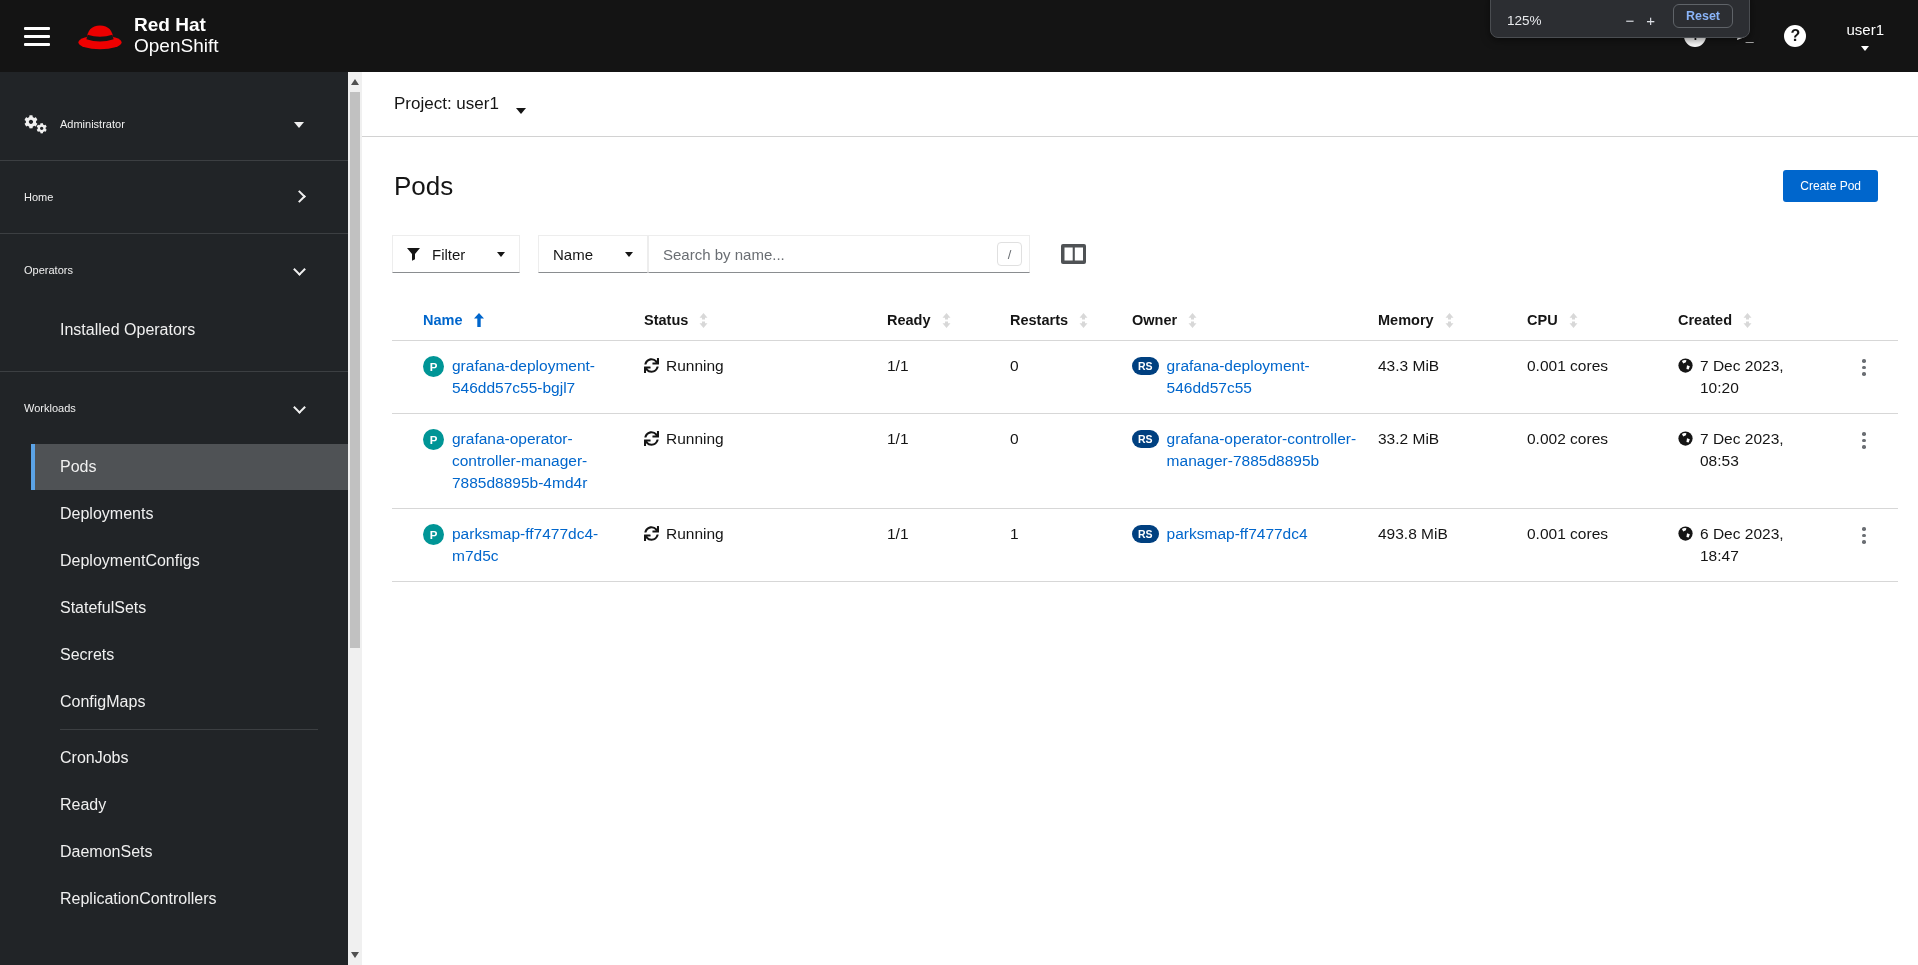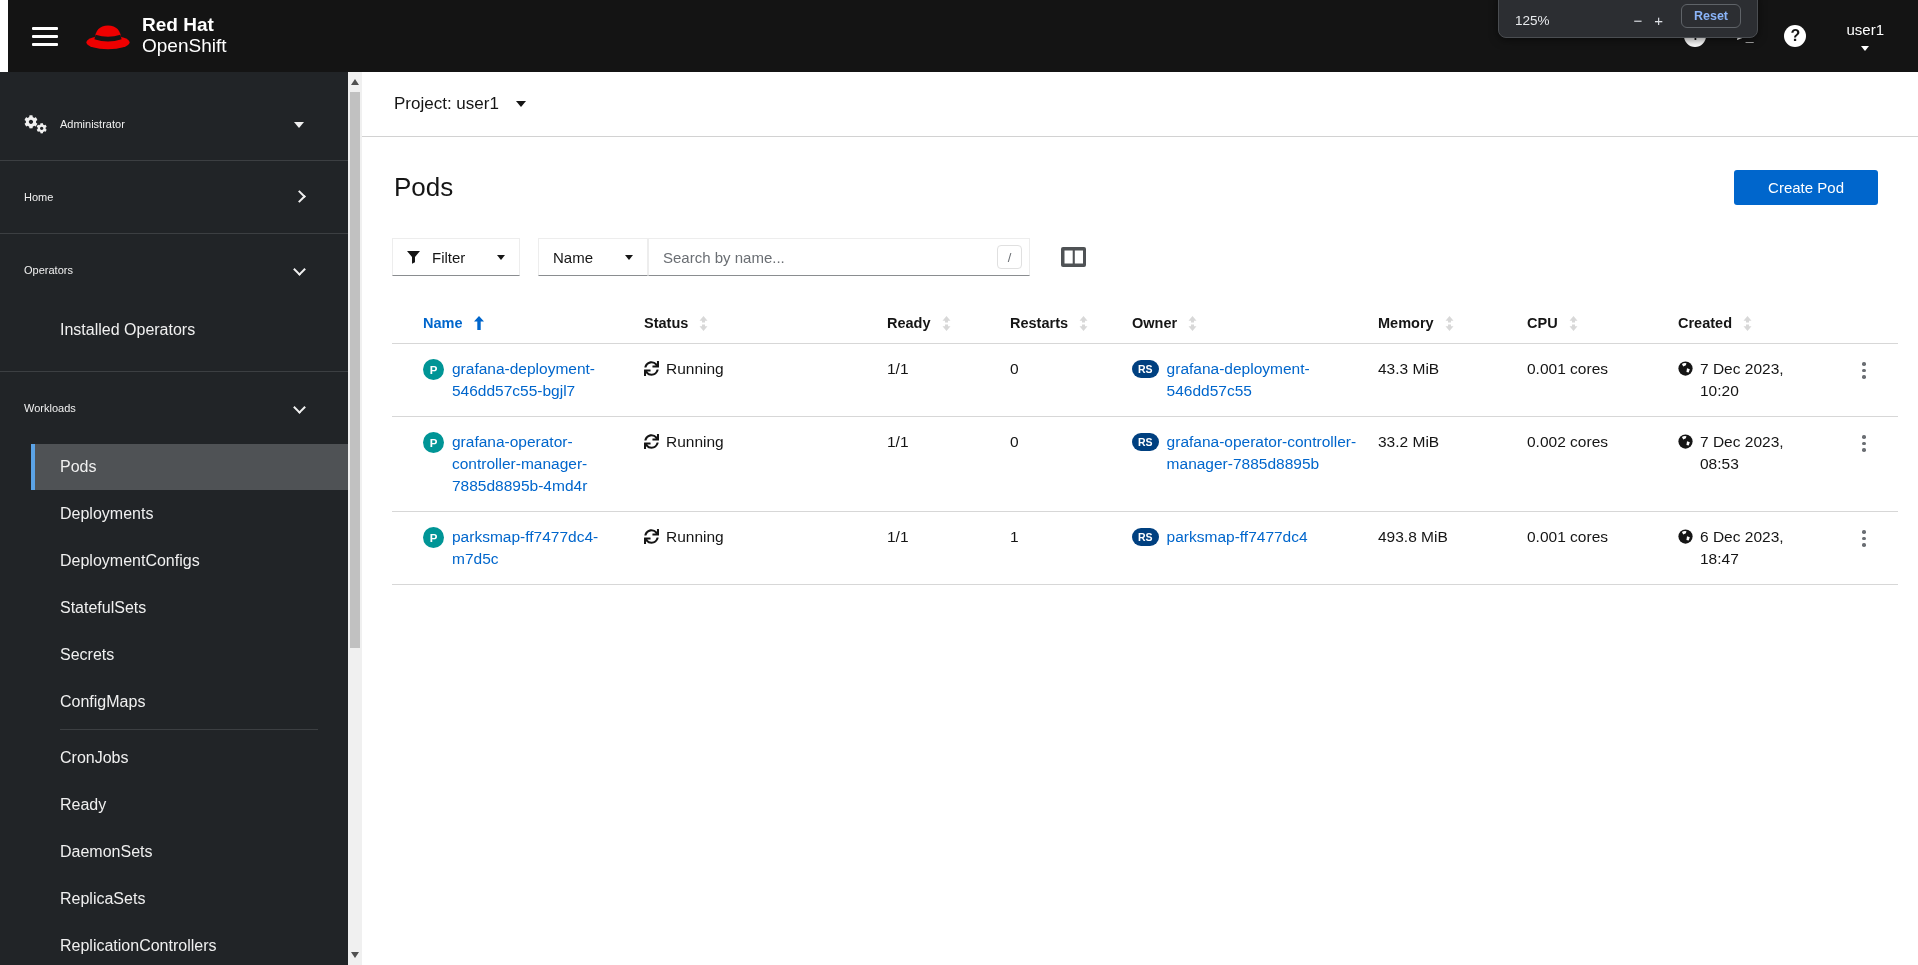--- a/index.html
+++ b/index.html
@@ -1,21 +1,21 @@
 <!DOCTYPE html>
 <html><head>
 <meta charset="utf-8">
 <style>
   * { margin:0; padding:0; box-sizing:border-box; }
   html,body { width:1918px; height:965px; overflow:hidden; background:#fff;
               font-family:"Liberation Sans", sans-serif; color:#151515; }
 
   
   .masthead { position:relative; height:72px; background:#141414; display:flex;
-              align-items:center; z-index:50;margin-left:8px; }
+              align-items:center; z-index:50; }
   .nav-toggle { width:46px; height:46px; margin-left:14px; background:none; border:none;
                 cursor:pointer; display:flex; flex-direction:column; justify-content:center;
                 gap:5px; padding:0 10px; }
   .nav-toggle span { display:block; height:3px; background:#fff; border-radius:1px; }
   .brand { display:flex; align-items:center; margin-left:16px; cursor:pointer; }
   .brand-text { margin-left:10px; line-height:1.08; }
   .brand-text .l1 { color:#fff; font-weight:bold; font-size:19px; display:block; }
   .brand-text .l2 { color:#fff; font-weight:normal; font-size:19px; display:block; }
 
   .mast-right { position:absolute; right:0; top:0; height:72px; display:flex;
@@ -73,27 +73,27 @@
               border-left:4px solid transparent; border-right:4px solid transparent; }
   .ss-arrow.up   { top:7px;    border-bottom:6px solid #505050; }
   .ss-arrow.down { bottom:7px; border-top:6px solid #505050; }
   .ss-thumb { position:absolute; left:2px; top:20px; width:10px; height:556px;
               background:#c1c1c1; }
 
   
   .main { flex:1; background:#fff; overflow:hidden; }
   .project-bar { height:65px; border-bottom:1px solid #d2d2d2; display:flex;
                  align-items:center; padding-left:32px; }
-  .project-toggle { display:flex; align-items:center; gap:17px; font-size:17px;
+  .project-toggle { display:flex; align-items:flex-end; gap:17px; font-size:17px;
                     cursor:pointer; color:#151515; }
   .page-head { display:flex; align-items:center; justify-content:space-between;
                padding:33px 40px 0 32px; }
   .page-title { font-size:26px; font-weight:500; color:#151515; }
   .btn-primary { background:#0066cc; color:#fff; border:none; border-radius:3px;
-                 font-size:15px; padding:9px 34px; cursor:pointer; }
+                 font-size:12px; padding:9px 17px; cursor:pointer; }
 
   
   .toolbar { display:flex; align-items:flex-start; margin:33px 0 0 30px; }
   .pf-select { background:#fff; border:1px solid #ededed; border-bottom:1px solid #8a8d90;
                height:38px; display:flex; align-items:center; gap:12px; padding:0 14px;
                font-size:15px; cursor:pointer; }
   .pf-select .caret { color:#151515; }
   .filter-sel { width:128px; }
   .attr-sel { width:110px; margin-left:18px; }
   .search-wrap { position:relative; margin-left:0; }
@@ -234,21 +234,20 @@
       <li class="current">Pods</li>
       <li>Deployments</li>
       <li>DeploymentConfigs</li>
       <li>StatefulSets</li>
       <li>Secrets</li>
       <li>ConfigMaps</li>
       <hr class="sub-divider">
       <li>CronJobs</li>
       <li>Ready</li>
       <li>DaemonSets</li>
-      <li>ReplicaSets</li>
       <li>ReplicationControllers</li>
     </ul>
   </nav>
 
   <div class="scrollstrip">
     <span class="ss-arrow up"></span>
     <span class="ss-thumb"></span>
     <span class="ss-arrow down"></span>
   </div>
 

